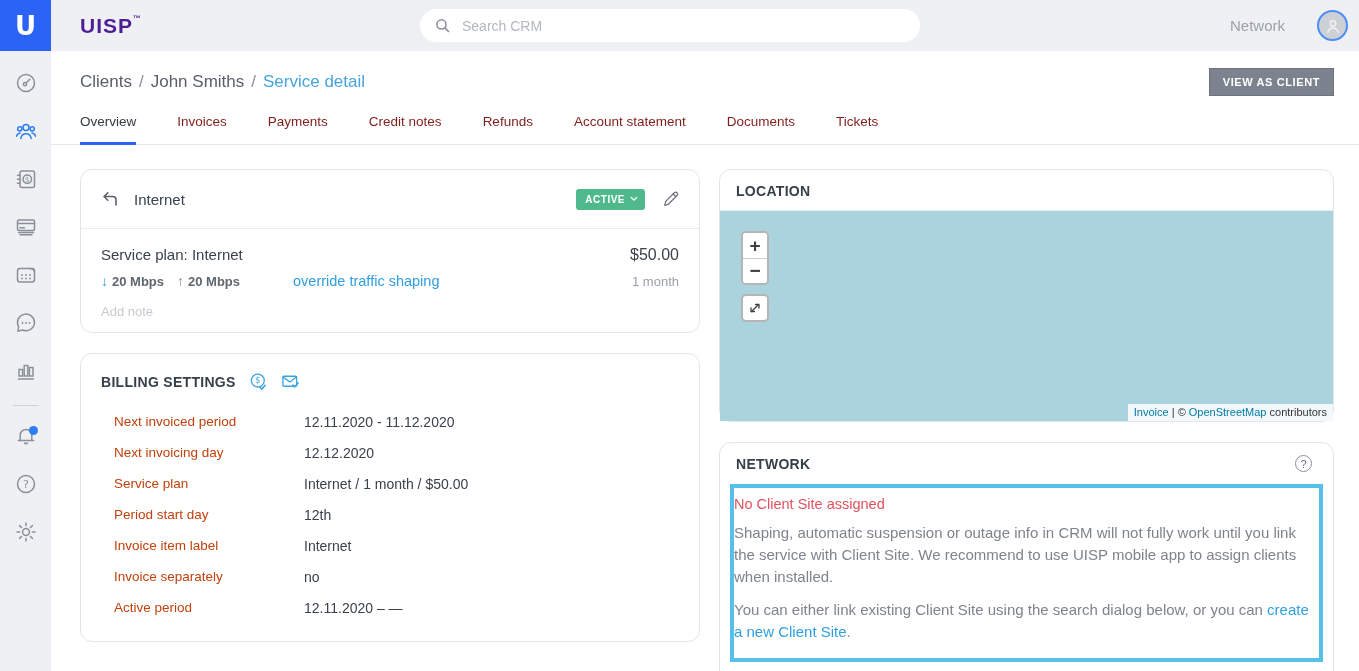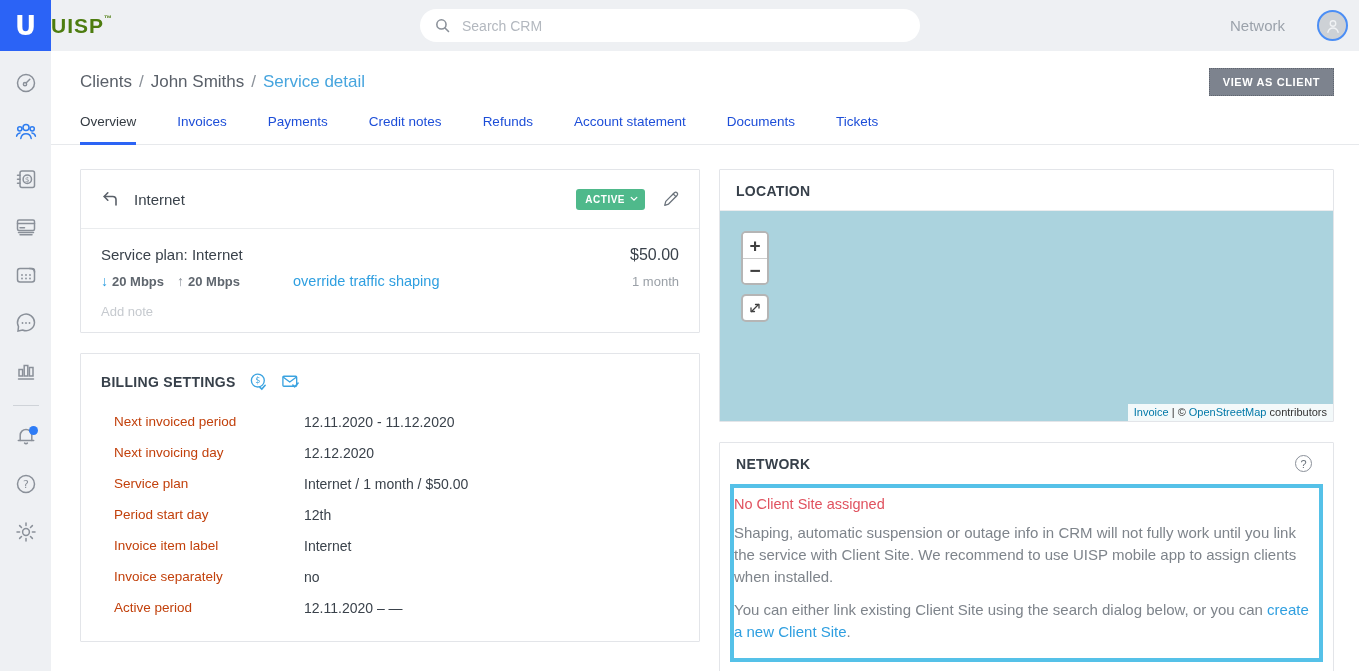--- a/index.html
+++ b/index.html
@@ -13,48 +13,48 @@
   .logo-square span { color:#fff; font-size:26px; font-weight:bold; font-family:"DejaVu Sans",sans-serif; }
   .side-nav { display:flex; flex-direction:column; align-items:center; padding-top:10px; }
   .nav-item { width:51px; height:48px; display:flex; align-items:center; justify-content:center; color:#8a9099; cursor:pointer; position:relative; }
   .nav-item.active { color:#2e7df0; }
   .nav-item svg { width:24px; height:24px; }
   .nav-divider { width:26px; height:1px; background:#cfd3d8; margin:8px 0; }
   .notif-dot { position:absolute; top:12px; right:13px; width:9px; height:9px; border-radius:50%; background:#2e7cf6; }
 
   
   .topbar { position:absolute; left:51px; right:0; top:0; height:51px; background:#eef0f3; display:flex; align-items:center; z-index:4; }
-  .brand { color:#4d7c0f; font-size:21px; font-weight:bold; letter-spacing:1px; }
+  .brand { margin-left:29px; color:#4c1d95; font-size:21px; font-weight:bold; letter-spacing:1px; }
   .brand sup { font-size:8px; vertical-align:top; }
   .global-search { position:absolute; left:50%; transform:translateX(-57%); width:500px; height:33px; background:#fff; border-radius:17px; display:flex; align-items:center; padding:0 14px; }
   .global-search svg { width:17px; height:17px; color:#8a9099; flex:none; }
   .global-search input { border:none; outline:none; background:transparent; margin-left:11px; font-size:14px; width:100%; color:#3a424b; font-family:"Liberation Sans",sans-serif; }
   .global-search input::placeholder { color:#b3b8bf; }
   .topbar-right { margin-left:auto; display:flex; align-items:center; }
   .network-link { color:#9ba2ab; font-size:15px; cursor:pointer; margin-right:32px; }
   .avatar { width:31px; height:31px; border-radius:50%; background:#cdd1d6; border:2px solid #4b8ef5; display:flex; align-items:center; justify-content:center; margin-right:11px; cursor:pointer; }
   .avatar svg { width:20px; height:20px; color:#f0f2f4; }
 
   
   .content { position:absolute; left:51px; right:0; top:51px; bottom:0; background:#fff; overflow:hidden; }
   .page-head { display:flex; align-items:center; justify-content:space-between; padding:13px 25px 0 29px; height:48px; }
   .breadcrumb { font-size:17px; color:#5a6069; }
   .breadcrumb .crumb-link { cursor:pointer; }
   .breadcrumb .sep { margin:0 7px; color:#8b9199; }
   .breadcrumb .current { color:#47a5de; }
   .view-as-client { background:#7d838e; border:1px dotted #5f656f; color:#fff; font-size:11px; font-weight:bold; letter-spacing:.6px; padding:7px 13px; cursor:pointer; font-family:"Liberation Sans",sans-serif; }
 
   .tabs { display:flex; gap:41px; padding:15px 0 0 29px; border-bottom:1px solid #e7e9ec; }
-  .tab { font-size:13.5px; color:#1d4ed8; padding-bottom:13px; cursor:pointer; border-bottom:3px solid transparent; margin-bottom:-1px; }
+  .tab { font-size:13.5px; color:#7f1d1d; padding-bottom:13px; cursor:pointer; border-bottom:3px solid transparent; margin-bottom:-1px; }
   .tab.active { color:#343b43; border-bottom-color:#2c64f5; }
 
   .columns { display:flex; gap:19px; padding:24px 25px 0 29px; }
   .col-left { flex:0 0 620px; }
   .col-right { flex:1; min-width:0; }
-  .card { background:#fff; border:1px solid #e3e5e9; border-radius:1px; }
+  .card { background:#fff; border:1px solid #e3e5e9; border-radius:12px; }
 
   
   .service-head { display:flex; align-items:center; height:59px; padding:0 19px; border-bottom:1px solid #eaecee; }
   .back-btn { width:20px; height:20px; color:#5a6069; cursor:pointer; display:flex; }
   .service-title { font-size:15px; margin-left:14px; }
   .service-head-right { margin-left:auto; display:flex; align-items:center; gap:17px; }
   .status-badge { background:#4fb98b; color:#fff; font-size:10px; font-weight:bold; letter-spacing:.5px; padding:5px 7px 5px 9px; border-radius:3px; display:flex; align-items:center; gap:5px; cursor:pointer; }
   .status-badge svg { width:8px; height:6px; }
   .edit-btn { width:18px; height:18px; color:#6a727b; cursor:pointer; display:flex; }
   .service-body { padding:17px 20px 13px; }

